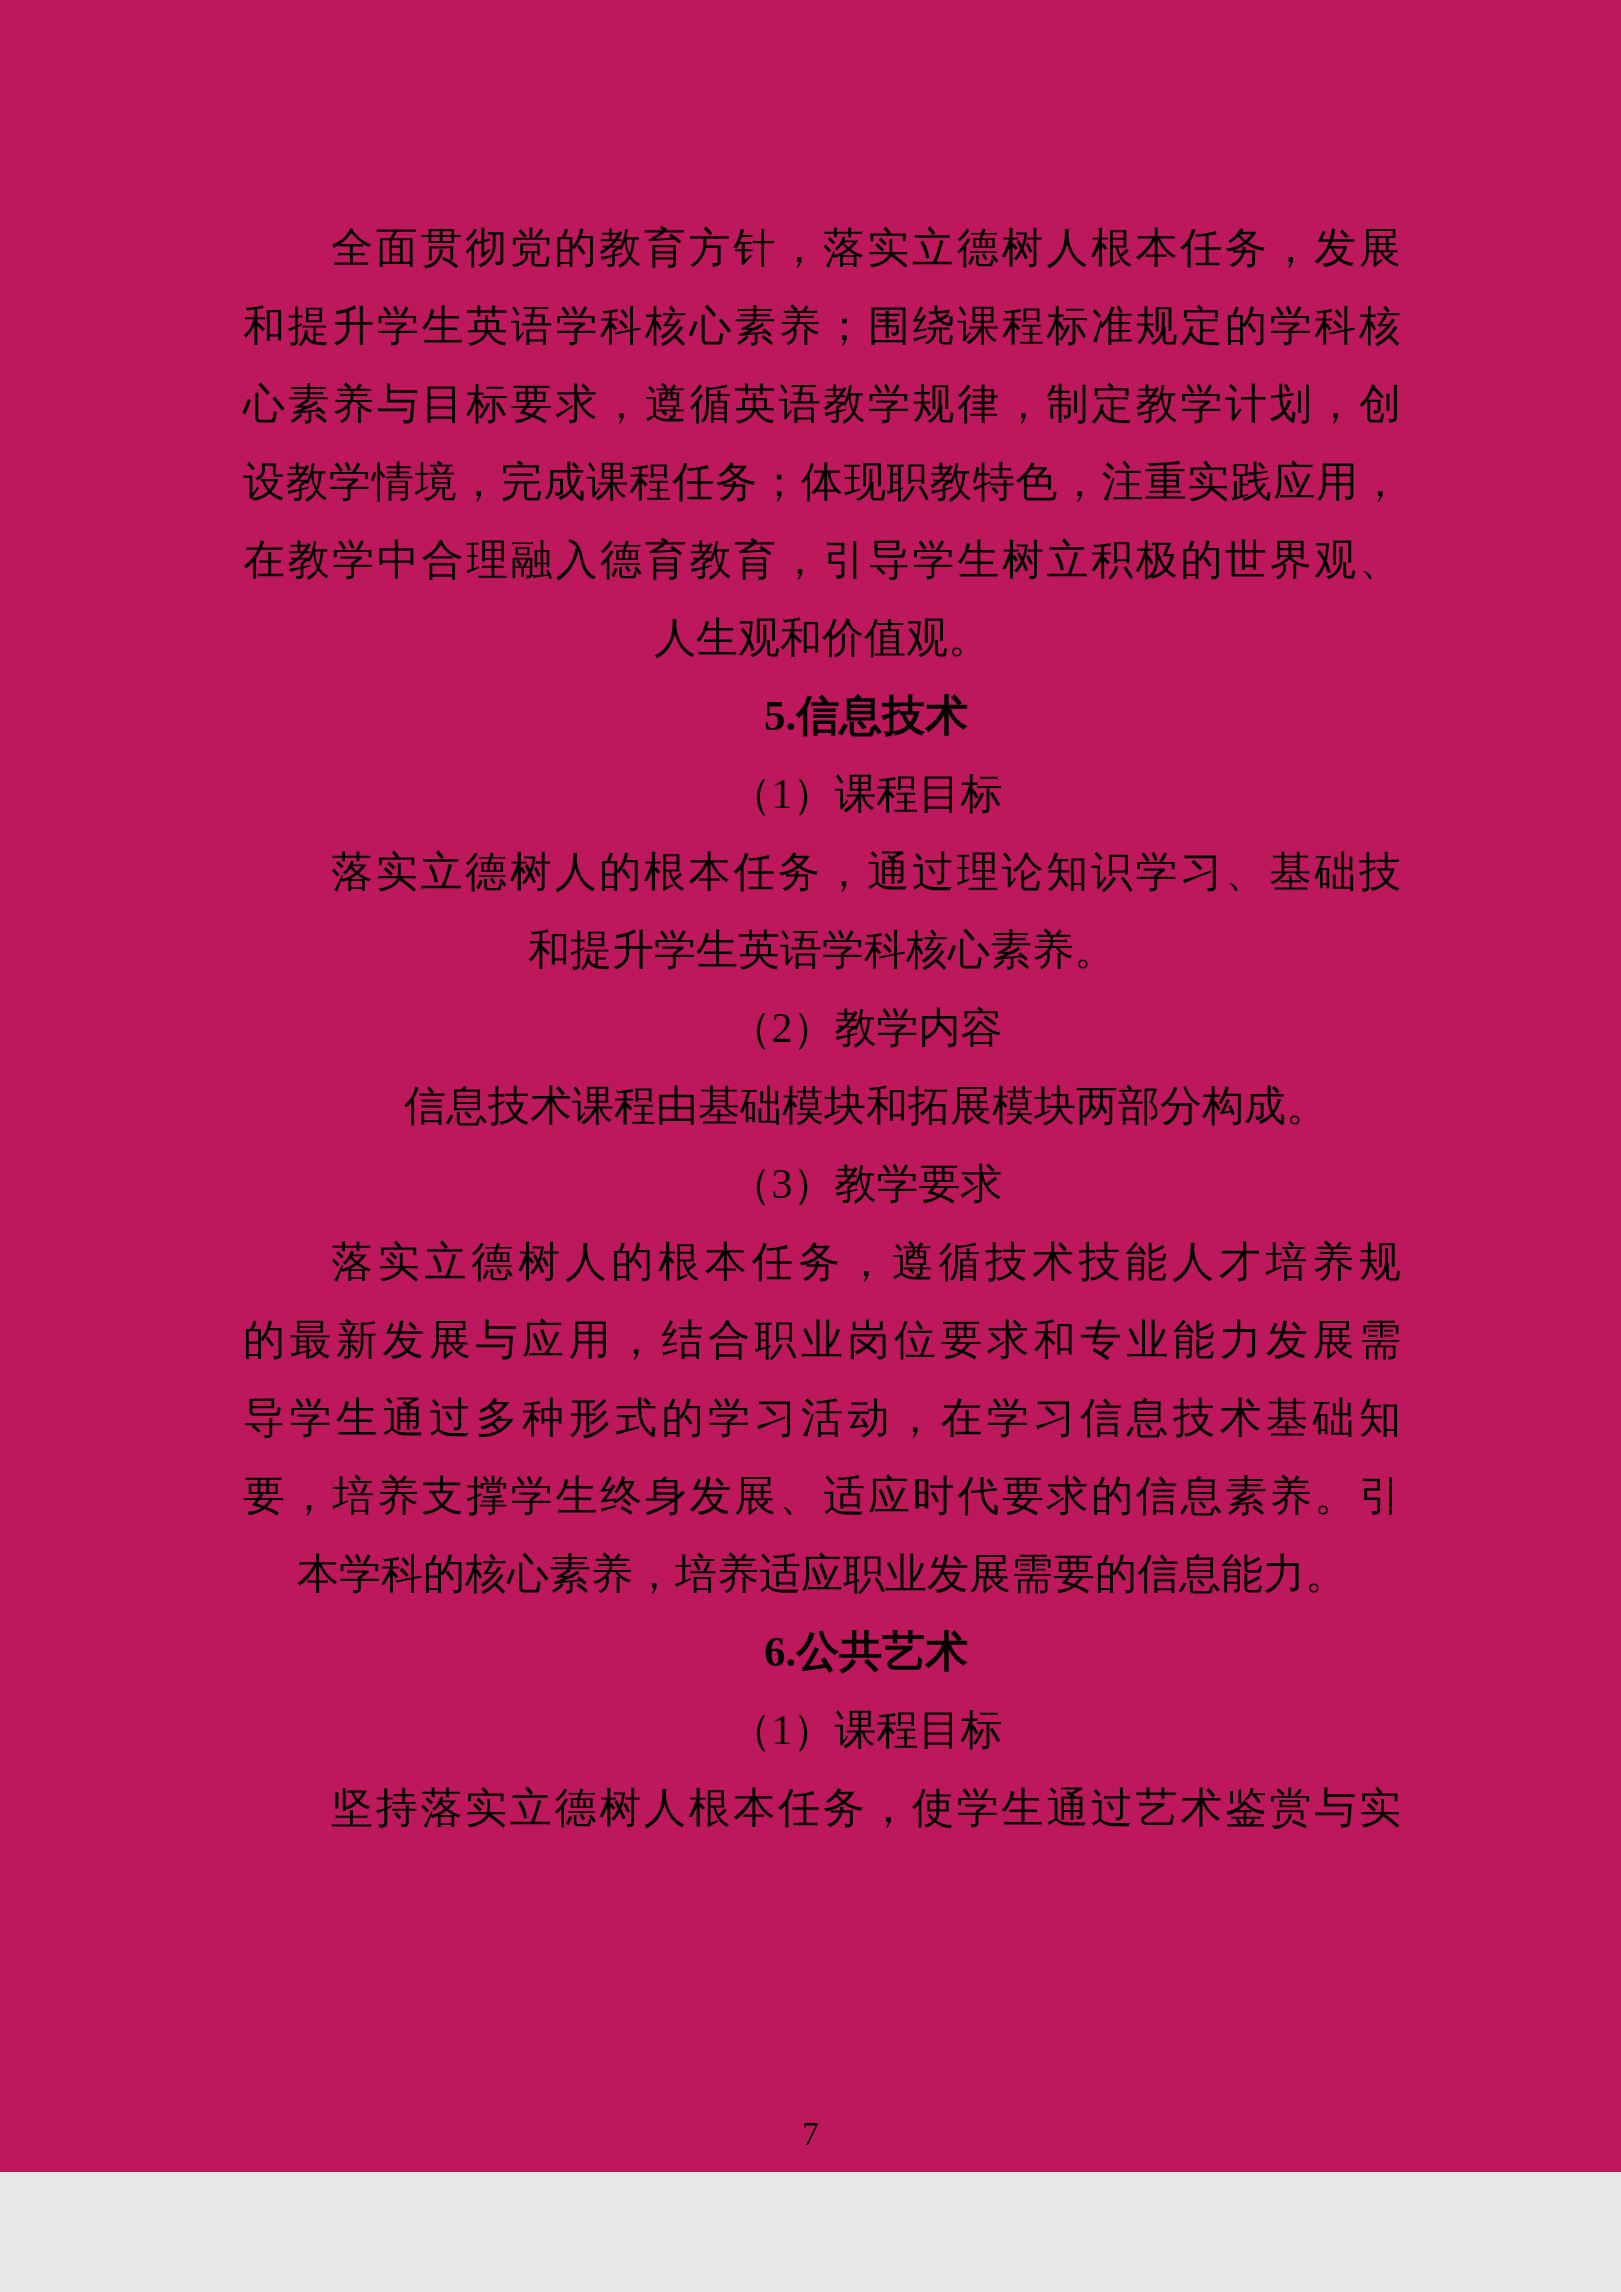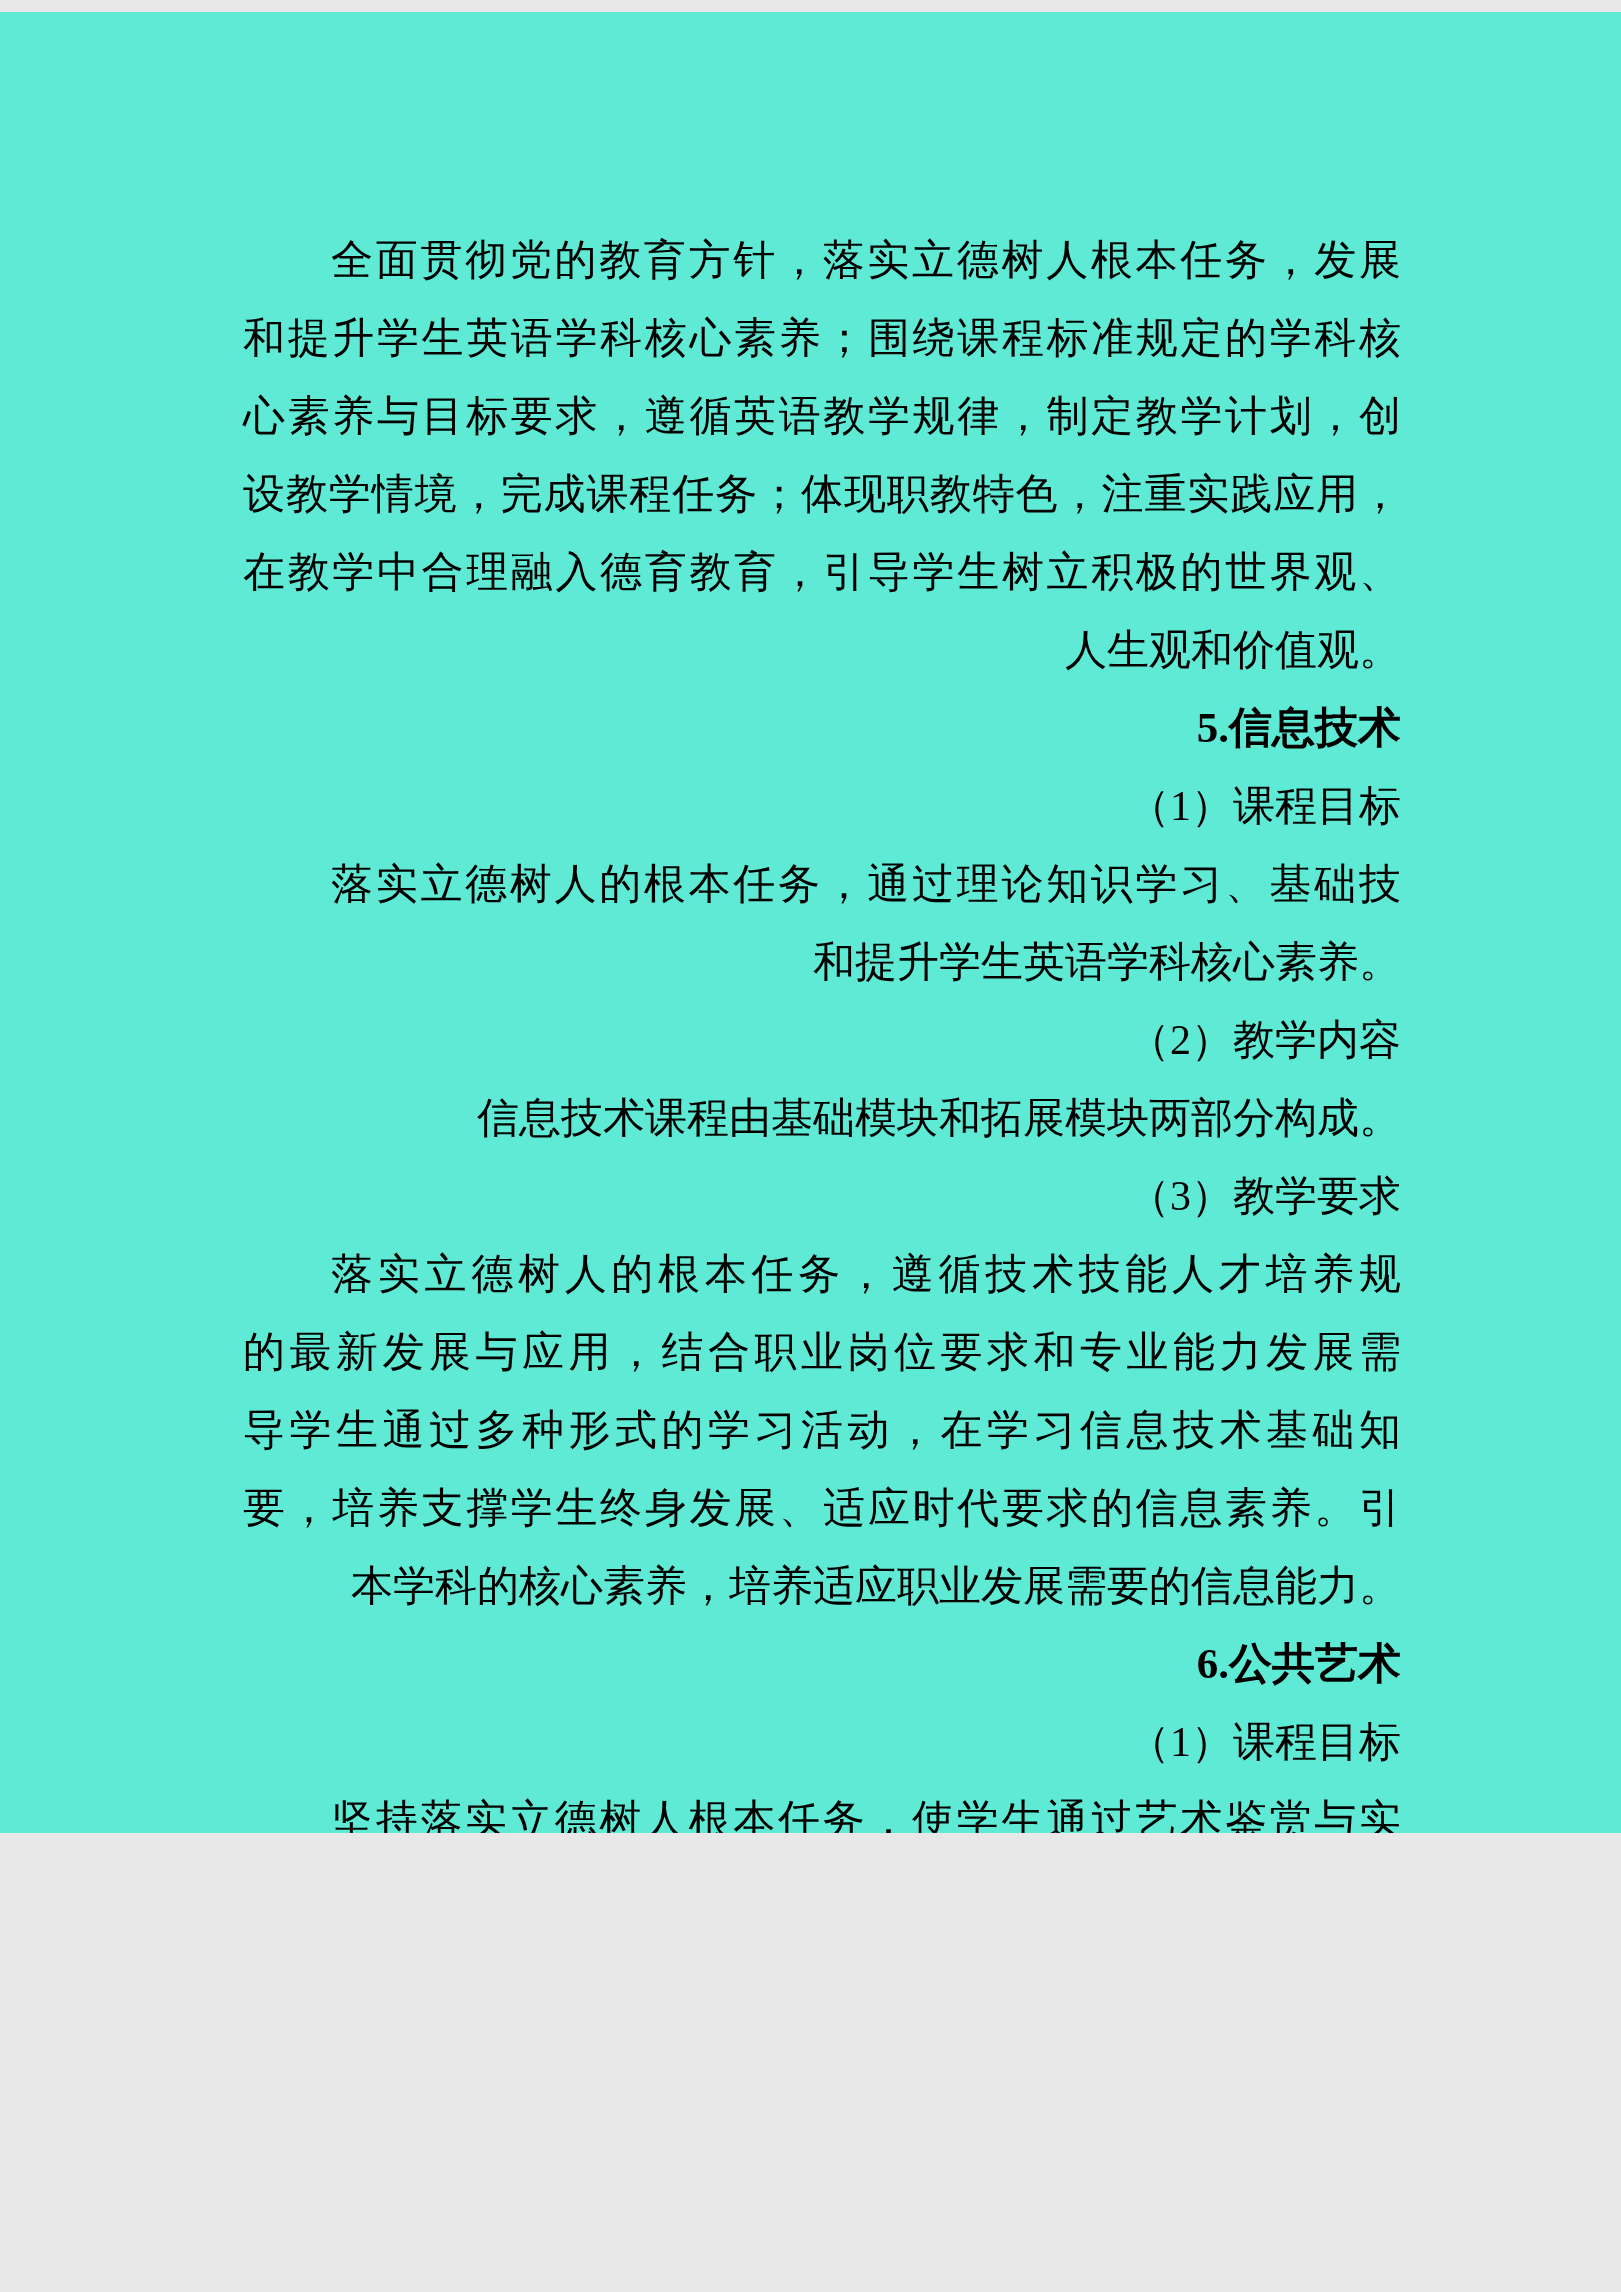--- a/index.html
+++ b/index.html
@@ -3,39 +3,39 @@
 <meta charset="utf-8">
 <style>
   html, body {
     margin: 0;
     padding: 0;
     background: #e8e8e8;
   }
   .page {
     position: relative;
     width: 1621px;
-    height: 1821px;
-    margin: 12px auto;
-    background: #5eead4;
+    height: 2172px;
+    margin: 0 auto;
+    background: #be185d;
     overflow: hidden;
     font-family: "Liberation Serif", "DejaVu Serif", serif;
     color: #000000;
   }
   .doc {
     position: absolute;
     left: 243px;
     top: 209px;
     width: 1158px;
   }
   .line {
     height: 78px;
     line-height: 78px;
     font-size: 42px;
     letter-spacing: 0;
-    text-align: right;
+    text-align: center;
     box-sizing: border-box;
     overflow: visible;
   }
   
   .line.full {
     text-align: justify;
     text-align-last: justify;
     text-justify: inter-character;
   }
   

